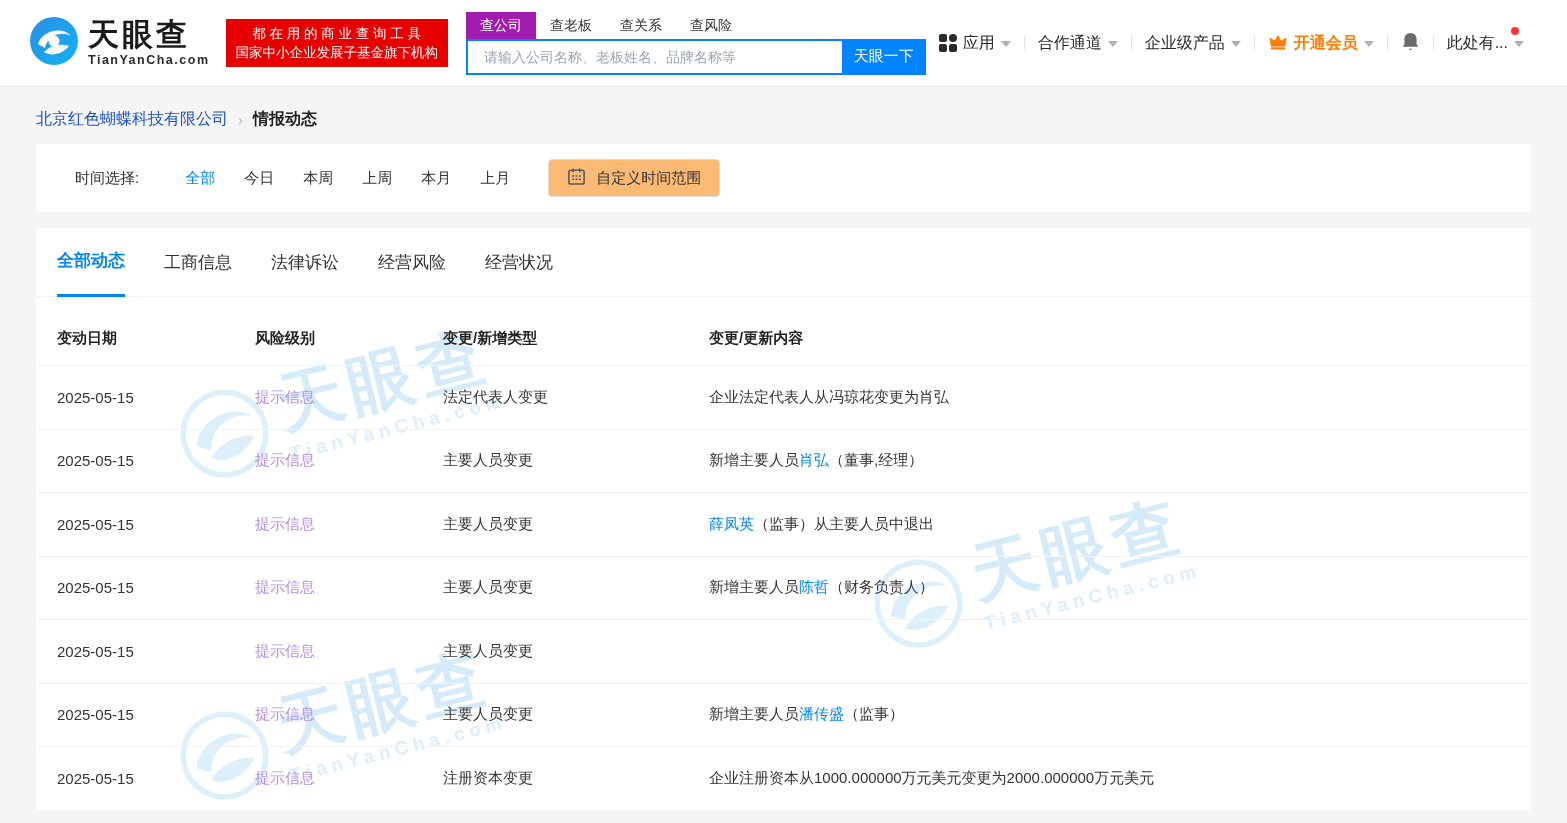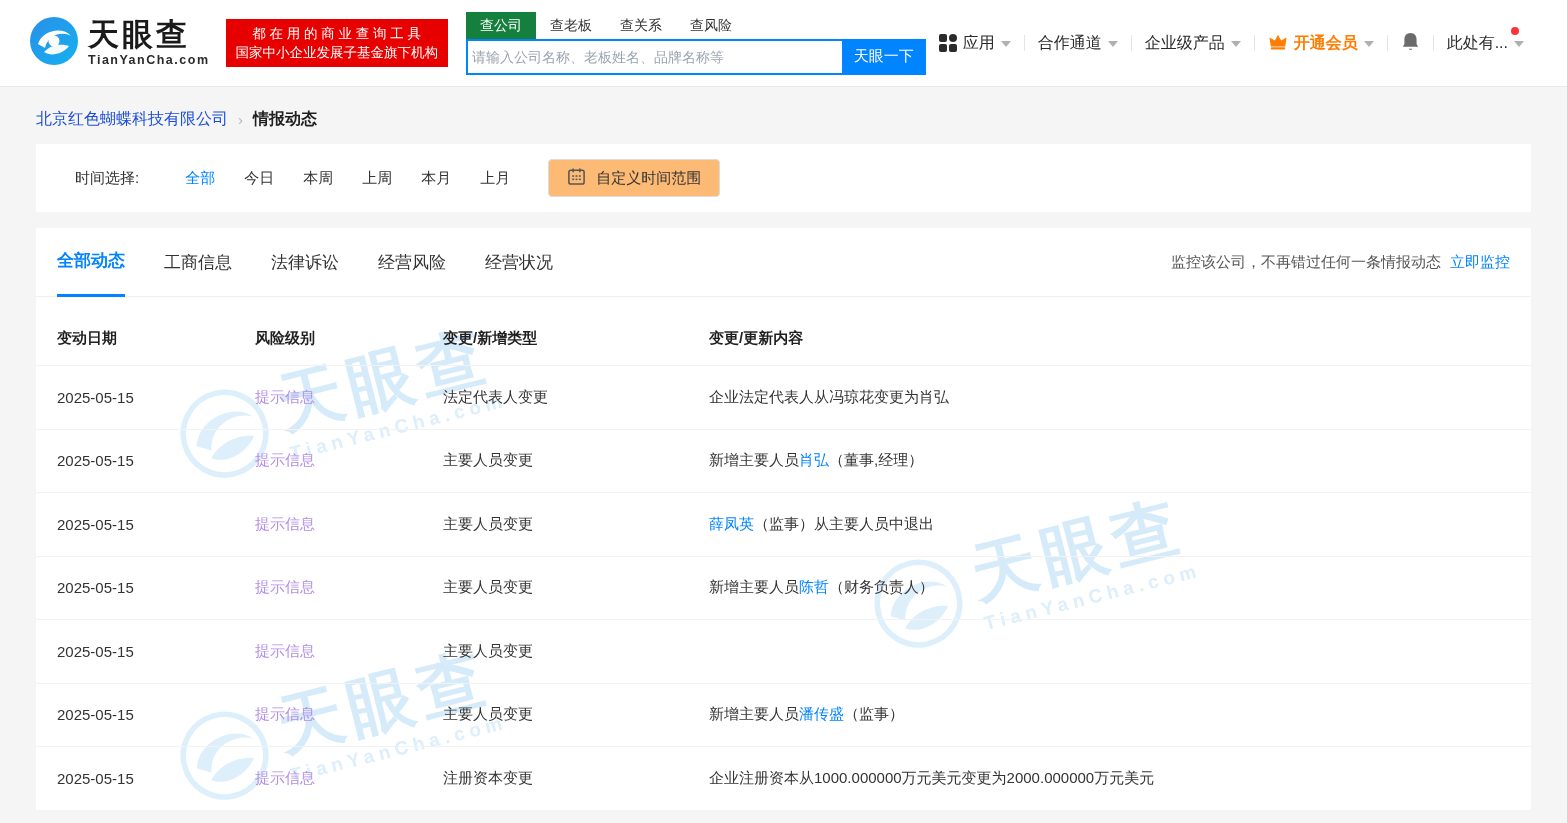--- a/index.html
+++ b/index.html
@@ -11,24 +11,24 @@
     display:flex; align-items:center; padding:0 30px; }
   .logo-wrap { display:flex; align-items:center; gap:10px; cursor:pointer; }
   .logo-text .brand { font-size:31px; font-weight:800; color:#1a1a1a; letter-spacing:3px; line-height:32px;}
   .logo-text .domain { font-size:12.5px; font-weight:700; color:#2b2b2b; letter-spacing:1.5px; margin-top:2px;}
   .slogan-badge { margin-left:16px; background:#e60000; color:#fff; padding:5px 10px;
     font-size:13.5px; line-height:19px; text-align:center; white-space:nowrap; }
   
   .search-area { margin-left:18px; width:476px; }
   .stabs { display:flex; align-items:flex-end; height:27px; }
   .stab { padding:0 14px; font-size:14px; line-height:27px; color:#333; cursor:pointer; }
-  .stab.active { background:#15803d; color:#fff; }
+  .stab.active { background:#a21caf; color:#fff; }
   .sbox { display:flex; }
   .sbox input { flex:1; height:36px; border:2px solid #0084ff; border-right:none;
-    padding:0 4px; font-size:14px; color:#333; outline:none; }
+    padding:0 16px; font-size:14px; color:#333; outline:none; }
   .sbox input::placeholder { color:#9aa4b0; }
   .sbox button { width:84px; height:36px; background:#0084ff; color:#fff; border:none;
     font-size:15px; cursor:pointer; }
   
   .top-nav { margin-left:auto; display:flex; align-items:center; font-size:16px; color:#2b2b2b; }
   .nav-item { display:flex; align-items:center; gap:6px; padding:0 13px; cursor:pointer; position:relative; white-space:nowrap;}
   .nav-sep { width:1px; height:16px; background:#e5e5e5; }
   .caret { width:0; height:0; border-left:5px solid transparent; border-right:5px solid transparent;
     border-top:6px solid #b0b0b0; margin-top:2px; }
   .vip { color:#ff7d00; font-weight:700; }
@@ -241,24 +241,20 @@
   </div>
 
   <div class="main-inner">
 
     <div class="tabs-row">
       <span class="tab active">全部动态</span>
       <span class="tab">工商信息</span>
       <span class="tab">法律诉讼</span>
       <span class="tab">经营风险</span>
       <span class="tab">经营状况</span>
-      <span class="monitor">
-        <span>监控该公司，不再错过任何一条情报动态</span>
-        <a>立即监控</a>
-      </span>
     </div>
 
     <div class="thead">
       <span class="c1">变动日期</span>
       <span class="c2">风险级别</span>
       <span class="c3">变更/新增类型</span>
       <span class="c4">变更/更新内容</span>
     </div>
 
     <div class="trow">

